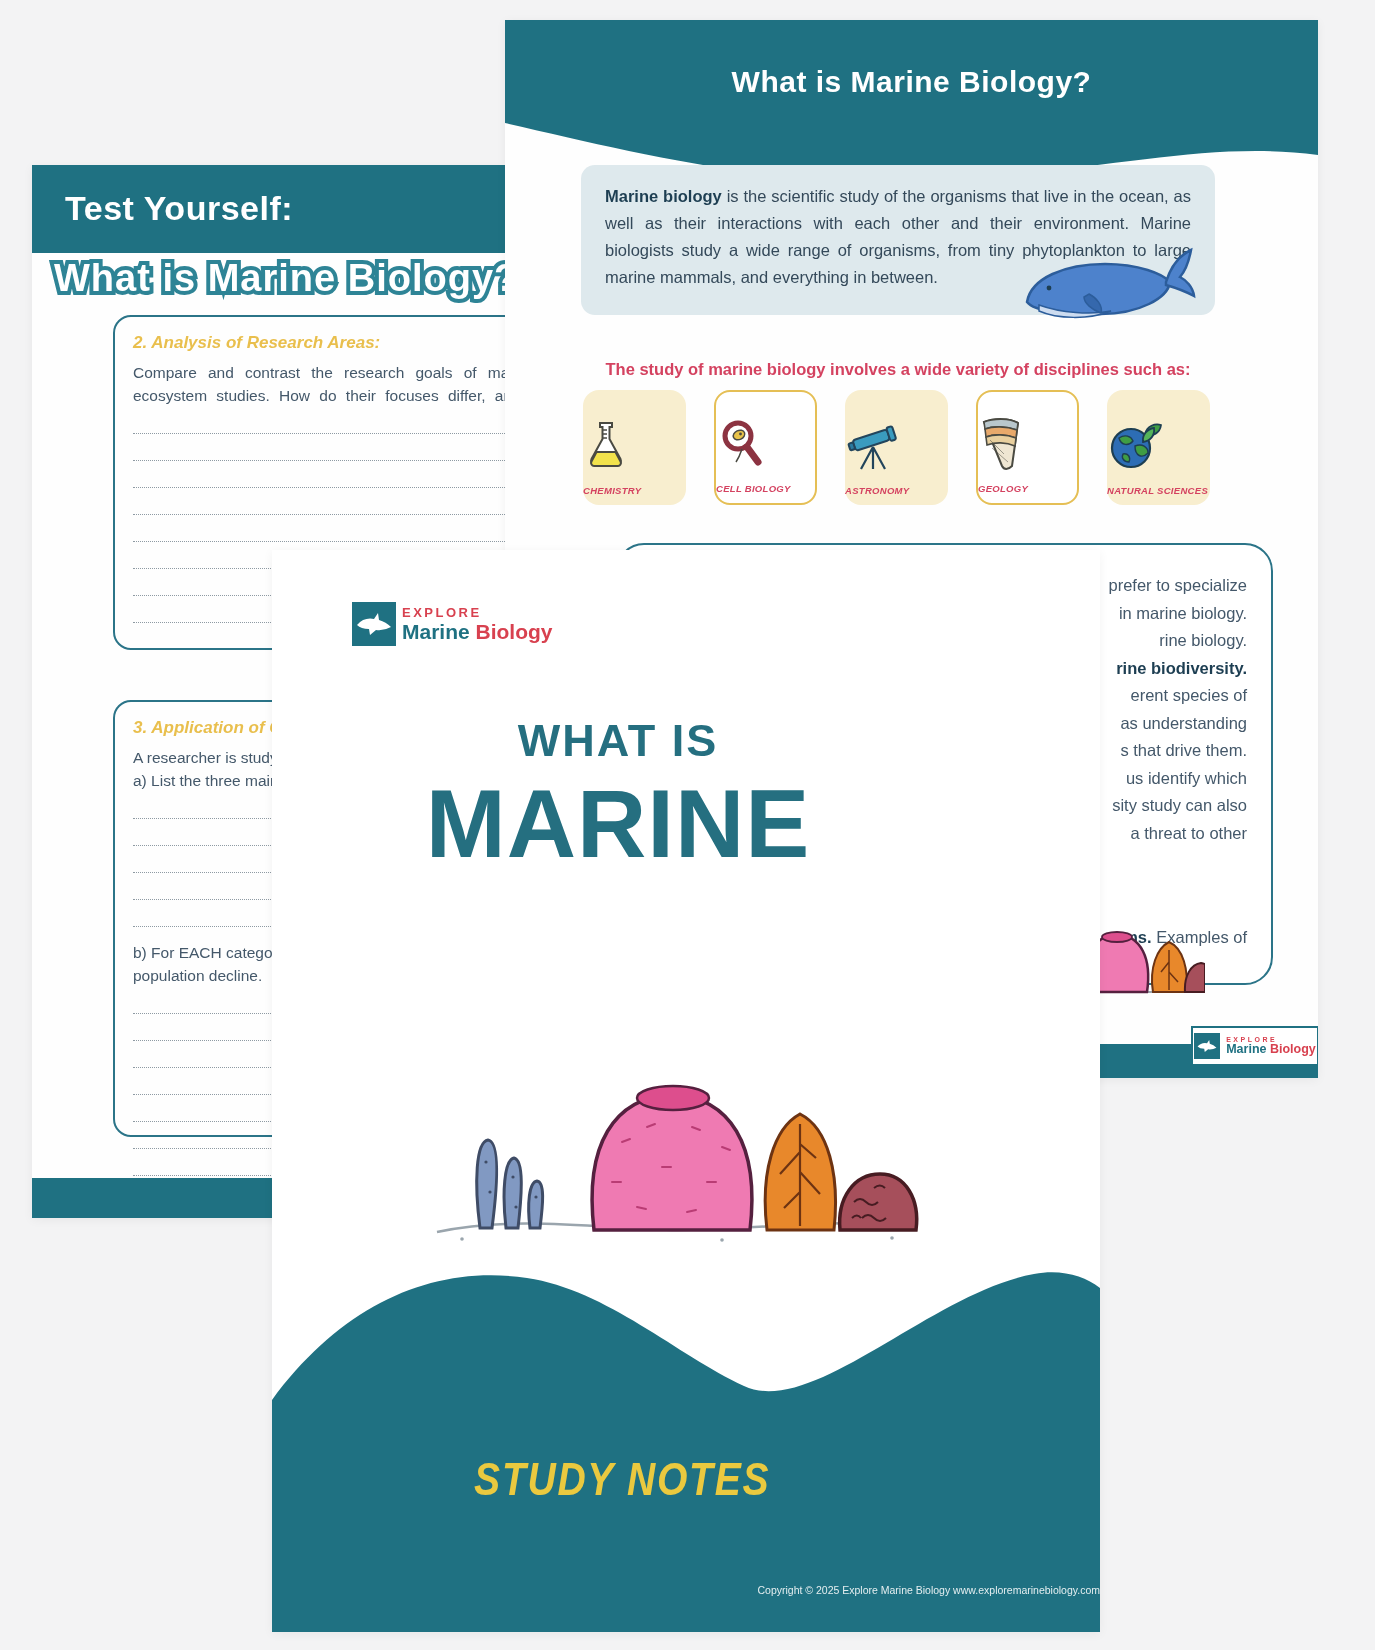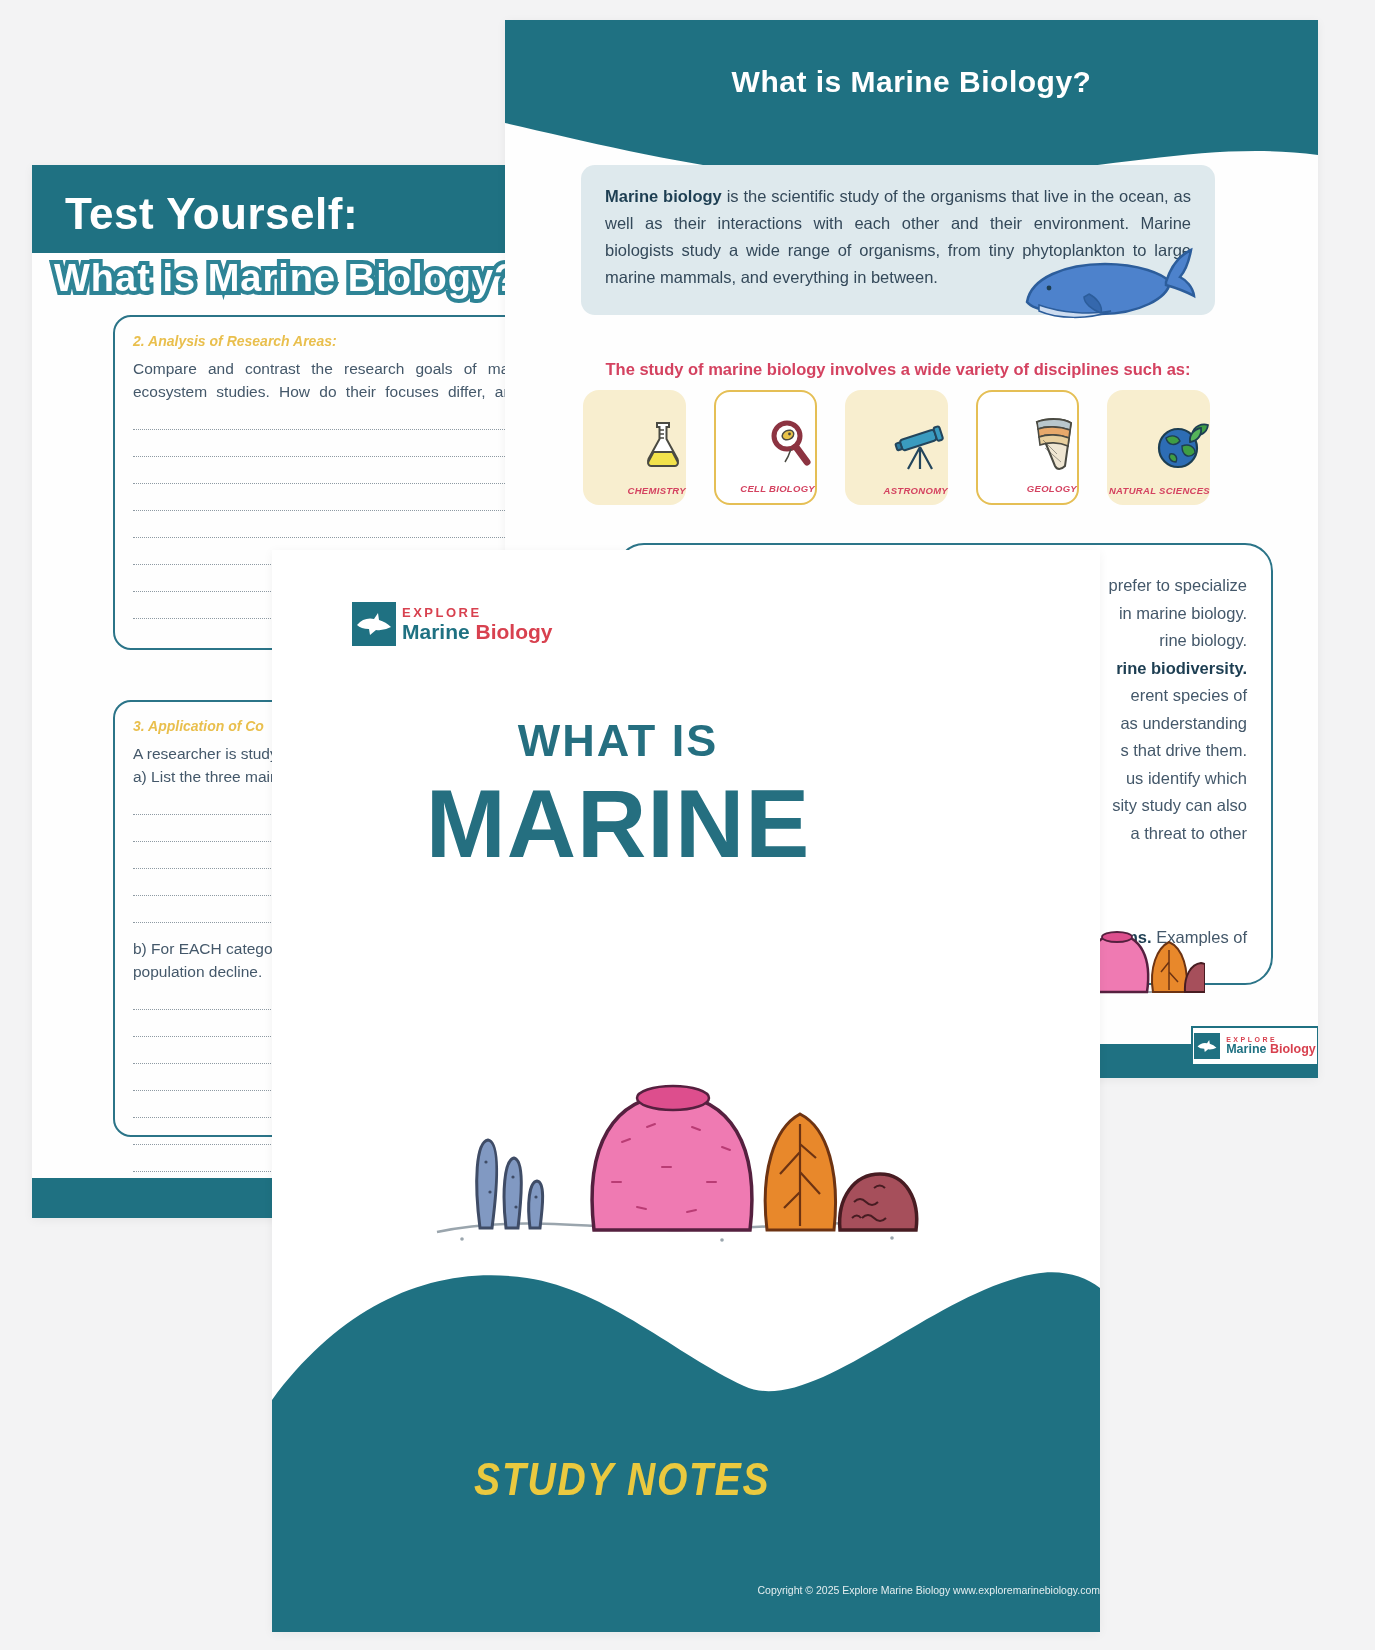--- a/index.html
+++ b/index.html
@@ -3,44 +3,44 @@
 <meta charset="utf-8">
 <style>
   html,body{margin:0;padding:0;}
   body{width:1375px;height:1650px;background:#f3f3f4;font-family:"Liberation Sans","DejaVu Sans",sans-serif;}
   #canvas{position:relative;width:1375px;height:1650px;overflow:hidden;background:#f3f3f4;}
   .page{position:absolute;background:#fefefe;overflow:hidden;box-shadow:0 2px 10px rgba(0,0,0,.05);}
 
   
   #page-worksheet{left:32px;top:165px;width:476px;height:1053px;z-index:1;}
   .ws-header{position:absolute;left:0;top:0;width:100%;height:88px;background:#1f7182;}
-  .ws-title{position:absolute;left:33px;top:24px;font-size:44px;font-weight:bold;color:#ffffff;letter-spacing:.5px;}
+  .ws-title{position:absolute;left:33px;top:24px;font-size:34px;font-weight:bold;color:#ffffff;letter-spacing:.5px;}
   .bubble-wrap{position:absolute;left:22px;top:92px;white-space:nowrap;font-size:38px;font-weight:bold;letter-spacing:1px;}
   .bubble-stroke{position:absolute;left:0;top:0;color:#2e8496;-webkit-text-stroke:8px #2e8496;text-shadow:2px 2px 0 #2e8496,-2px 2px 0 #2e8496,2px -2px 0 #2e8496,-2px -2px 0 #2e8496;}
   .bubble-fill{position:relative;color:#ffffff;}
   .qbox{position:absolute;left:81px;width:462px;border:2px solid #2b7488;border-radius:18px;background:#fefefe;padding:16px 18px;box-sizing:border-box;}
   #qbox2{top:150px;height:335px;}
   #qbox3{top:535px;height:437px;}
-  .qtitle{font-size:14px;font-weight:bold;font-style:italic;color:#e9bf4d;margin:0 0 8px 0;}
+  .qtitle{font-size:17px;font-weight:bold;font-style:italic;color:#e9bf4d;margin:0 0 8px 0;}
   .qtext{font-size:15.5px;color:#44586a;line-height:23px;}
   .jline{text-align:justify;text-align-last:justify;white-space:nowrap;}
   .dline{height:26px;border-bottom:1.5px dotted #8e9aa3;}
   .bblock{margin-top:14px;}
   .ws-footer{position:absolute;left:0;bottom:0;width:100%;height:40px;background:#1f7182;}
 
   
   #page-notes{left:505px;top:20px;width:813px;height:1058px;z-index:2;}
   .notes-headwave{position:absolute;left:0;top:0;width:813px;height:180px;}
   .notes-title{position:absolute;left:0;top:45px;width:813px;text-align:center;font-size:30px;font-weight:bold;color:#ffffff;letter-spacing:.5px;}
   .intro-box{position:absolute;left:76px;top:145px;width:634px;height:150px;background:#dee9ed;border-radius:14px;padding:18px 24px;box-sizing:border-box;font-size:16.5px;line-height:27px;color:#34495a;text-align:justify;}
   .intro-bold{font-weight:bold;color:#1d3e52;}
   .whale{position:absolute;left:512px;top:222px;width:182px;height:98px;}
   .disc-heading{position:absolute;left:60px;top:340px;width:666px;text-align:center;font-size:16.5px;font-weight:bold;color:#d44260;}
   .cards{position:absolute;left:78px;top:370px;width:660px;display:flex;gap:28px;}
-  .card{width:103px;height:115px;border-radius:16px;box-sizing:border-box;display:flex;flex-direction:column;align-items:flex-end;justify-content:flex-end;padding-bottom:9px;}
+  .card{width:103px;height:115px;border-radius:16px;box-sizing:border-box;display:flex;flex-direction:column;align-items:flex-start;justify-content:flex-end;padding-bottom:9px;}
   .card.cream{background:#f8eecf;}
   .card.outline{background:#ffffff;border:2.5px solid #e5bf55;}
   .card .cicon{height:62px;display:flex;align-items:center;justify-content:center;margin-bottom:8px;}
   .clabel{font-size:9.5px;font-weight:bold;font-style:italic;color:#d44260;letter-spacing:.3px;white-space:nowrap;}
   .big-box{position:absolute;left:111px;top:523px;width:657px;height:442px;border:2.5px solid #2b7488;border-radius:28px;box-sizing:border-box;background:#ffffff;}
   .frags{position:absolute;right:71px;top:552px;width:320px;text-align:right;font-size:16.5px;line-height:27.5px;color:#44586a;white-space:nowrap;}
   .frag b{color:#1d3e52;}
   .frag-final{margin-top:42px;}
   .minicoral{position:absolute;left:530px;top:880px;width:170px;height:100px;}
   .notes-footer{position:absolute;left:0;top:1024px;width:100%;height:34px;background:#1f7182;}

